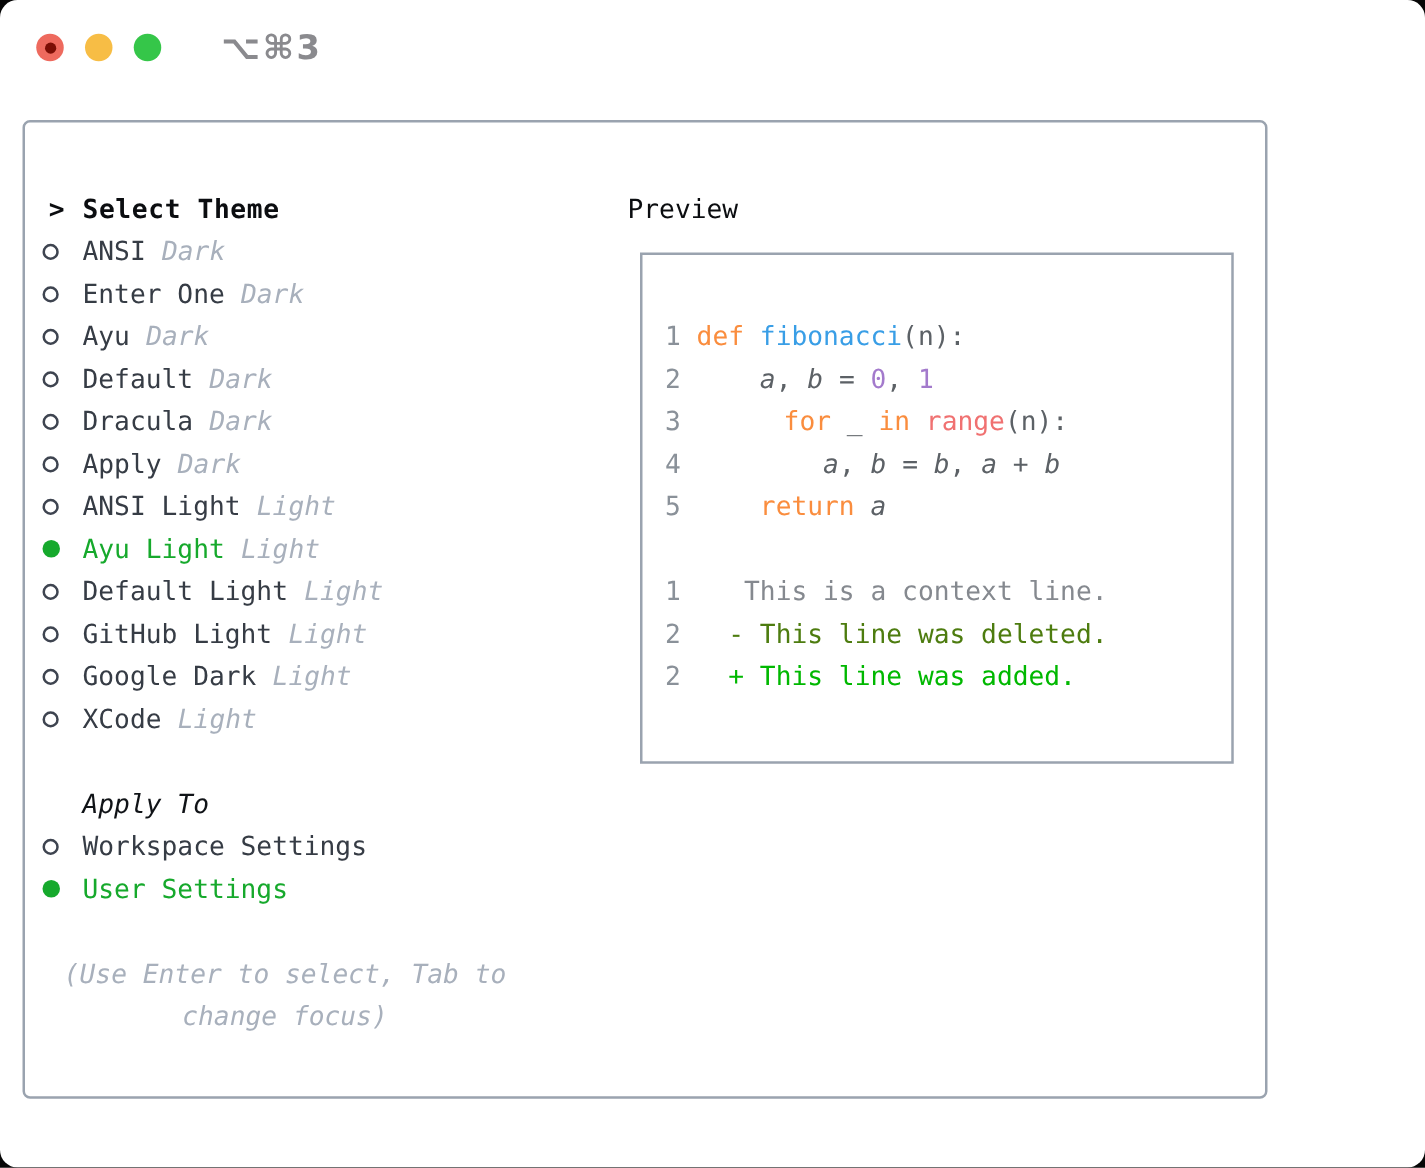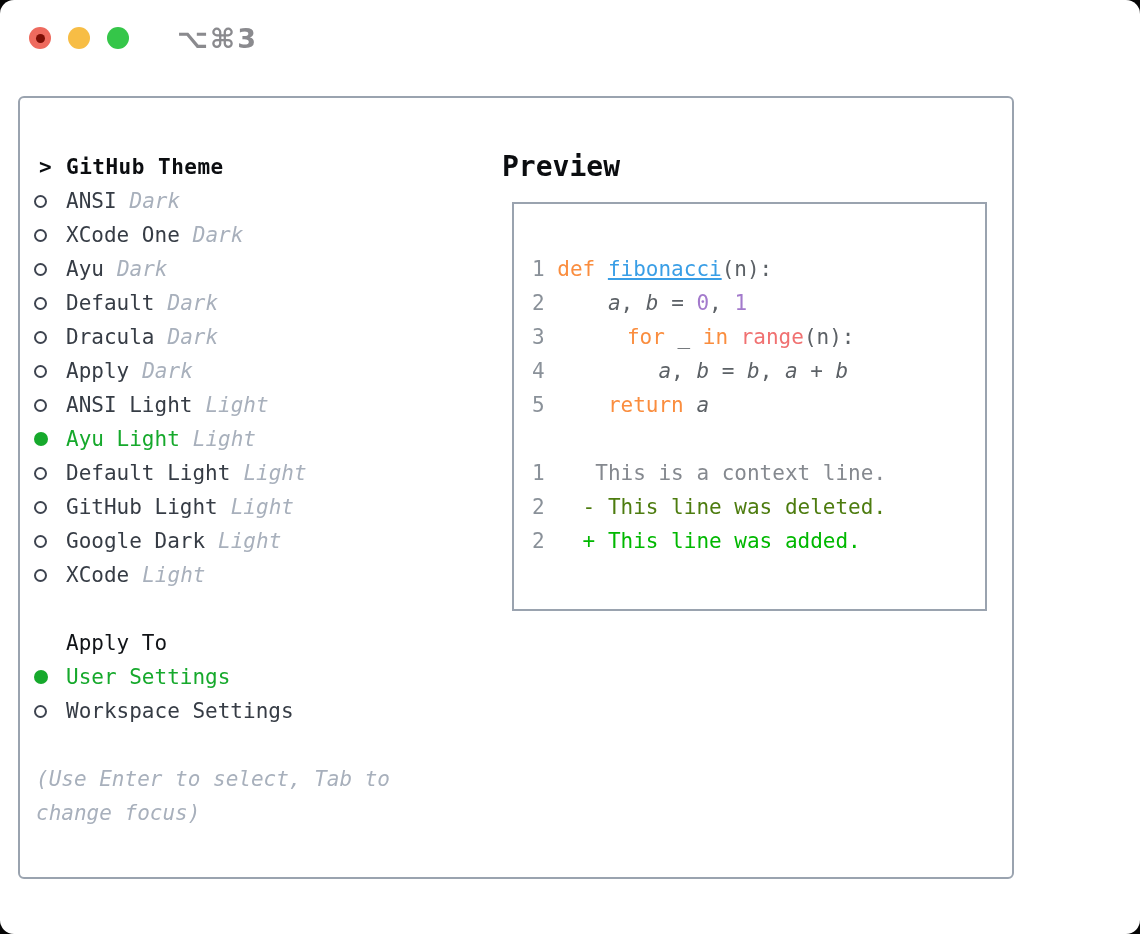--- a/index.html
+++ b/index.html
@@ -24,30 +24,30 @@
 
   
   .left-col{position:absolute;left:14px;top:52px;width:460px;}
   .row{display:flex;align-items:center;height:34px;font-size:21px;color:var(--text);white-space:pre;}
   .row.spacer{height:34px;}
   .bullet{flex:0 0 32px;width:32px;display:inline-flex;align-items:center;}
   .dot-ring{width:13px;height:13px;border:2px solid #3e4450;border-radius:50%;box-sizing:border-box;}
   .dot-sel{width:14px;height:14px;border-radius:50%;background:var(--green);}
   .prefix{font-weight:700;color:var(--heading);padding-left:5px;font-size:21px;}
   .h{font-weight:700;color:var(--heading);letter-spacing:0.5px;}
-  .subhead{color:#101317;}
+  .subhead{color:#101317;font-style:italic;}
   .name{color:var(--text);}
   .row.selected .name{color:var(--green);}
   .variant{color:var(--muted);font-style:italic;margin-left:13px;}
   .hint{margin-top:34px;margin-left:2px;width:384px;font-size:21px;line-height:34px;
-        color:var(--muted);font-style:italic;white-space:pre-wrap;}
+        color:var(--muted);font-style:italic;white-space:pre-wrap;text-align:center;}
 
   
   .preview-title{position:absolute;left:482px;top:52px;height:34px;line-height:34px;
-                 font-size:28px;font-weight:700;color:var(--heading);}
+                 font-size:21px;font-weight:400;color:var(--heading);}
   .preview-box{position:absolute;left:492px;top:104px;width:475px;height:409px;box-sizing:border-box;
                border:2px solid var(--border);background:#fff;}
   .code{position:absolute;left:18px;top:48px;}
   .code-line{height:34px;line-height:34px;font-size:21px;white-space:pre;}
 </style>
 </head>
 <body>
 
 <div class="window">
 
@@ -58,52 +58,52 @@
     <span class="light yellow"></span>
     <span class="light green"></span>
     <span class="shortcut">⌥⌘3</span>
   </div>
 
   <div class="panel">
 
     <div class="left-col">
       <div class="row">
         <span class="bullet"><span class="prefix">&gt;</span></span>
-        <span class="h">GitHub Theme</span>
+        <span class="h">Select Theme</span>
       </div>
       <div id="theme-list">
           <div class="row"><span class="bullet"><span class="dot-ring"></span></span><span class="name">ANSI</span><span class="variant">Dark</span></div>
-          <div class="row"><span class="bullet"><span class="dot-ring"></span></span><span class="name">XCode One</span><span class="variant">Dark</span></div>
+          <div class="row"><span class="bullet"><span class="dot-ring"></span></span><span class="name">Enter One</span><span class="variant">Dark</span></div>
           <div class="row"><span class="bullet"><span class="dot-ring"></span></span><span class="name">Ayu</span><span class="variant">Dark</span></div>
           <div class="row"><span class="bullet"><span class="dot-ring"></span></span><span class="name">Default</span><span class="variant">Dark</span></div>
           <div class="row"><span class="bullet"><span class="dot-ring"></span></span><span class="name">Dracula</span><span class="variant">Dark</span></div>
           <div class="row"><span class="bullet"><span class="dot-ring"></span></span><span class="name">Apply</span><span class="variant">Dark</span></div>
           <div class="row"><span class="bullet"><span class="dot-ring"></span></span><span class="name">ANSI Light</span><span class="variant">Light</span></div>
           <div class="row selected"><span class="bullet"><span class="dot-sel"></span></span><span class="name">Ayu Light</span><span class="variant">Light</span></div>
           <div class="row"><span class="bullet"><span class="dot-ring"></span></span><span class="name">Default Light</span><span class="variant">Light</span></div>
           <div class="row"><span class="bullet"><span class="dot-ring"></span></span><span class="name">GitHub Light</span><span class="variant">Light</span></div>
           <div class="row"><span class="bullet"><span class="dot-ring"></span></span><span class="name">Google Dark</span><span class="variant">Light</span></div>
           <div class="row"><span class="bullet"><span class="dot-ring"></span></span><span class="name">XCode</span><span class="variant">Light</span></div>
         </div>
       <div class="row spacer"></div>
       <div class="row">
         <span class="bullet"></span>
         <span class="subhead">Apply To</span>
       </div>
       <div id="apply-list">
+          <div class="row"><span class="bullet"><span class="dot-ring"></span></span><span class="name">Workspace Settings</span></div>
           <div class="row selected"><span class="bullet"><span class="dot-sel"></span></span><span class="name">User Settings</span></div>
-          <div class="row"><span class="bullet"><span class="dot-ring"></span></span><span class="name">Workspace Settings</span></div>
         </div>
       <div class="hint">(Use Enter to select, Tab to change focus)</div>
     </div>
 
     <div class="preview-title">Preview</div>
     <div class="preview-box">
       <div class="code" id="code">
-          <div class="code-line"><span style="color: rgb(138, 145, 153);">1 </span><span style="color: rgb(250, 141, 62);">def </span><span style="color: rgb(57, 158, 230); text-decoration: underline;">fibonacci</span><span style="color: rgb(92, 97, 102);">(n):</span></div>
+          <div class="code-line"><span style="color: rgb(138, 145, 153);">1 </span><span style="color: rgb(250, 141, 62);">def </span><span style="color: rgb(57, 158, 230);">fibonacci</span><span style="color: rgb(92, 97, 102);">(n):</span></div>
           <div class="code-line"><span style="color: rgb(138, 145, 153);">2 </span><span style="color: rgb(92, 97, 102);">    </span><span style="color: rgb(92, 97, 102); font-style: italic;">a</span><span style="color: rgb(92, 97, 102);">, </span><span style="color: rgb(92, 97, 102); font-style: italic;">b</span><span style="color: rgb(92, 97, 102);"> = </span><span style="color: rgb(163, 122, 204);">0</span><span style="color: rgb(92, 97, 102);">, </span><span style="color: rgb(163, 122, 204);">1</span></div>
           <div class="code-line"><span style="color: rgb(138, 145, 153);">3 </span><span style="color: rgb(92, 97, 102);">    </span><span style="color: rgb(250, 141, 62); margin-left: 19px;">for </span><span style="color: rgb(92, 97, 102);">_ </span><span style="color: rgb(250, 141, 62);">in </span><span style="color: rgb(240, 113, 113);">range</span><span style="color: rgb(92, 97, 102);">(n):</span></div>
           <div class="code-line"><span style="color: rgb(138, 145, 153);">4 </span><span style="color: rgb(92, 97, 102);">        </span><span style="color: rgb(92, 97, 102); font-style: italic;">a</span><span style="color: rgb(92, 97, 102);">, </span><span style="color: rgb(92, 97, 102); font-style: italic;">b</span><span style="color: rgb(92, 97, 102);"> = </span><span style="color: rgb(92, 97, 102); font-style: italic;">b</span><span style="color: rgb(92, 97, 102);">, </span><span style="color: rgb(92, 97, 102); font-style: italic;">a</span><span style="color: rgb(92, 97, 102);"> + </span><span style="color: rgb(92, 97, 102); font-style: italic;">b</span></div>
           <div class="code-line"><span style="color: rgb(138, 145, 153);">5 </span><span style="color: rgb(92, 97, 102);">    </span><span style="color: rgb(250, 141, 62); margin-top: 36px;">return </span><span style="color: rgb(92, 97, 102); font-style: italic;">a</span></div>
           <div class="code-line"></div>
           <div class="code-line"><span style="color: rgb(138, 145, 153);">1</span><span style="color: rgb(92, 97, 102);">    </span><span style="color: rgb(133, 137, 143); text-align: right;">This is a context line.</span></div>
           <div class="code-line"><span style="color: rgb(138, 145, 153);">2</span><span style="color: rgb(92, 97, 102);">   </span><span style="color: #4d7c0f;">- This line was deleted.</span></div>
           <div class="code-line"><span style="color: rgb(138, 145, 153);">2</span><span style="color: rgb(92, 97, 102);">   </span><span style="color: rgb(0, 184, 0);">+ This line was added.</span></div>
         </div>
     </div>

